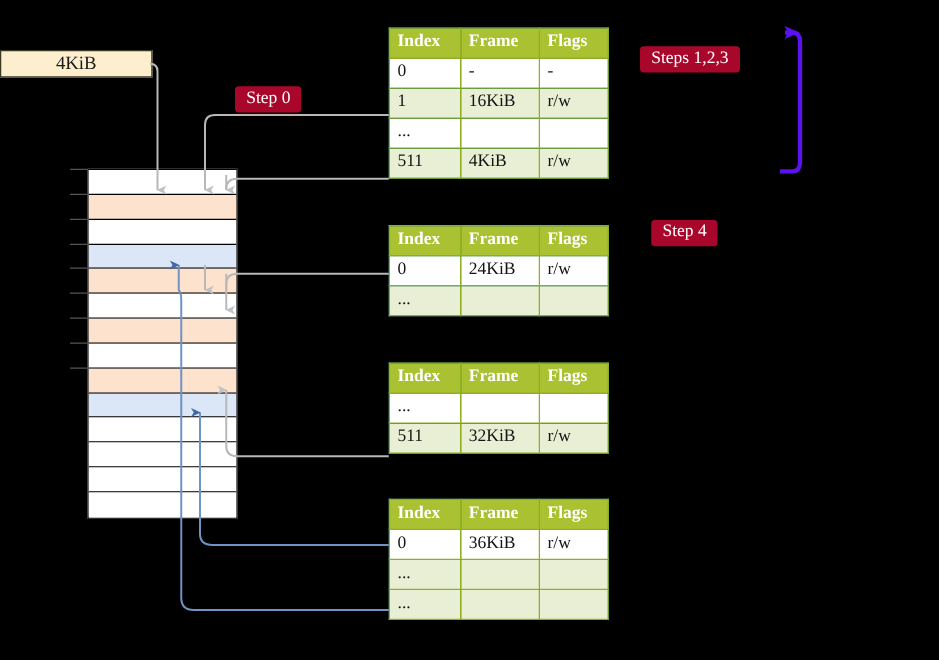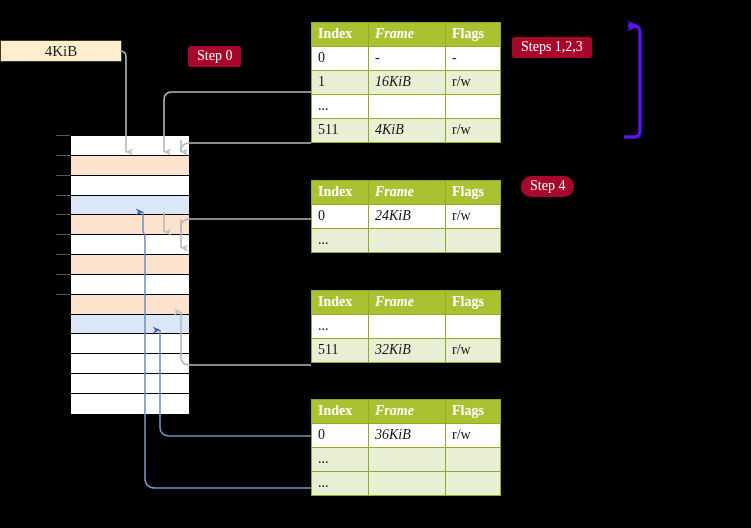--- a/index.html
+++ b/index.html
@@ -71,21 +71,21 @@
     border: 1px solid #8fae20;
     height: 21px;
     box-sizing: border-box;
     background: #ffffff;
     overflow: hidden;
     white-space: nowrap;
   }
   .ptable tr.alt td { background: #e9efd4; }
   .ptable td.hl { background: #ffff99; }
   .ptable .c-index { width: 57px; }
-  .ptable .c-frame { width: 77px; font-style: italic; }
+  .ptable .c-frame { width: 63px; }
   .ptable .c-flags { width: 55px; }
 
   
   #memgrid {
     position: absolute;
     box-sizing: border-box;
     border: 1px solid #000000;
     background: #ffffff;
   }
   .mrow {
@@ -113,23 +113,23 @@
     pointer-events: none;
   }
 </style>
 </head>
 <body>
 
 <div id="root">
 
   <div class="memlabel" id="mem-label" style="left:0px; top:40px; width:120px;">4KiB</div>
 
-  <div class="badge red" style="left:188px; top:29px;">Step 0</div>
+  <div class="badge red" style="left:188px; top:52px;">Step 0</div>
   <div class="badge red" style="left:512px; top:20px;">Steps 1,2,3</div>
-  <div class="badge red" style="left:521px; top:159px;border-radius:10px;">Step 4</div>
+  <div class="badge red" style="left:521px; top:159px;">Step 4</div>
 
   <div id="memgrid" style="left:70px; top:135px; width:120px; height:280px;">
       <div class="mrow" style="height: 19.8571px;"></div>
       <div class="mrow orange" style="height: 19.8571px;"></div>
       <div class="mrow" style="height: 19.8571px;"></div>
       <div class="mrow blue" style="height: 19.8571px;"></div>
       <div class="mrow orange" style="height: 19.8571px;"></div>
       <div class="mrow" style="height: 19.8571px;"></div>
       <div class="mrow orange" style="height: 19.8571px;"></div>
       <div class="mrow" style="height: 19.8571px;"></div>

